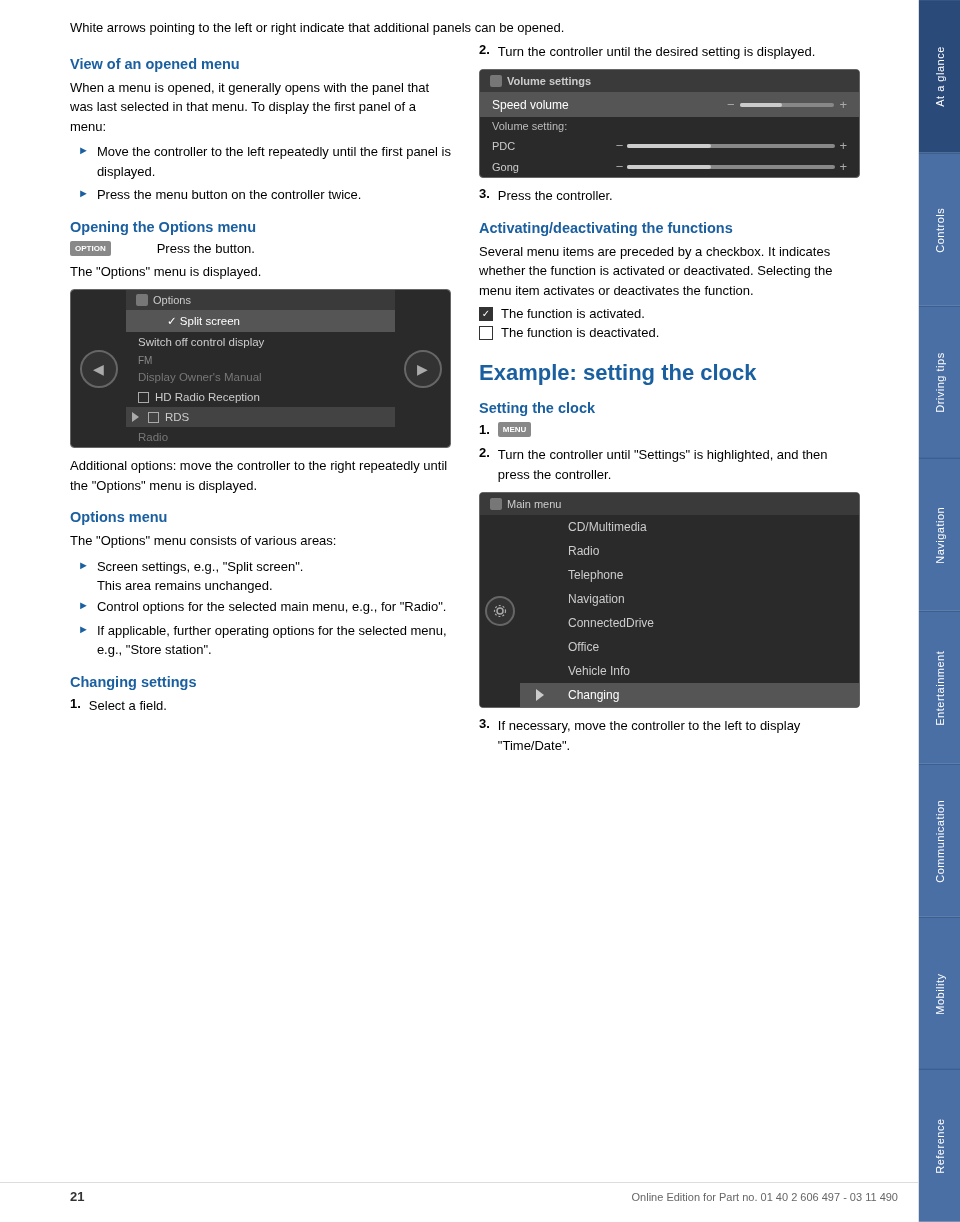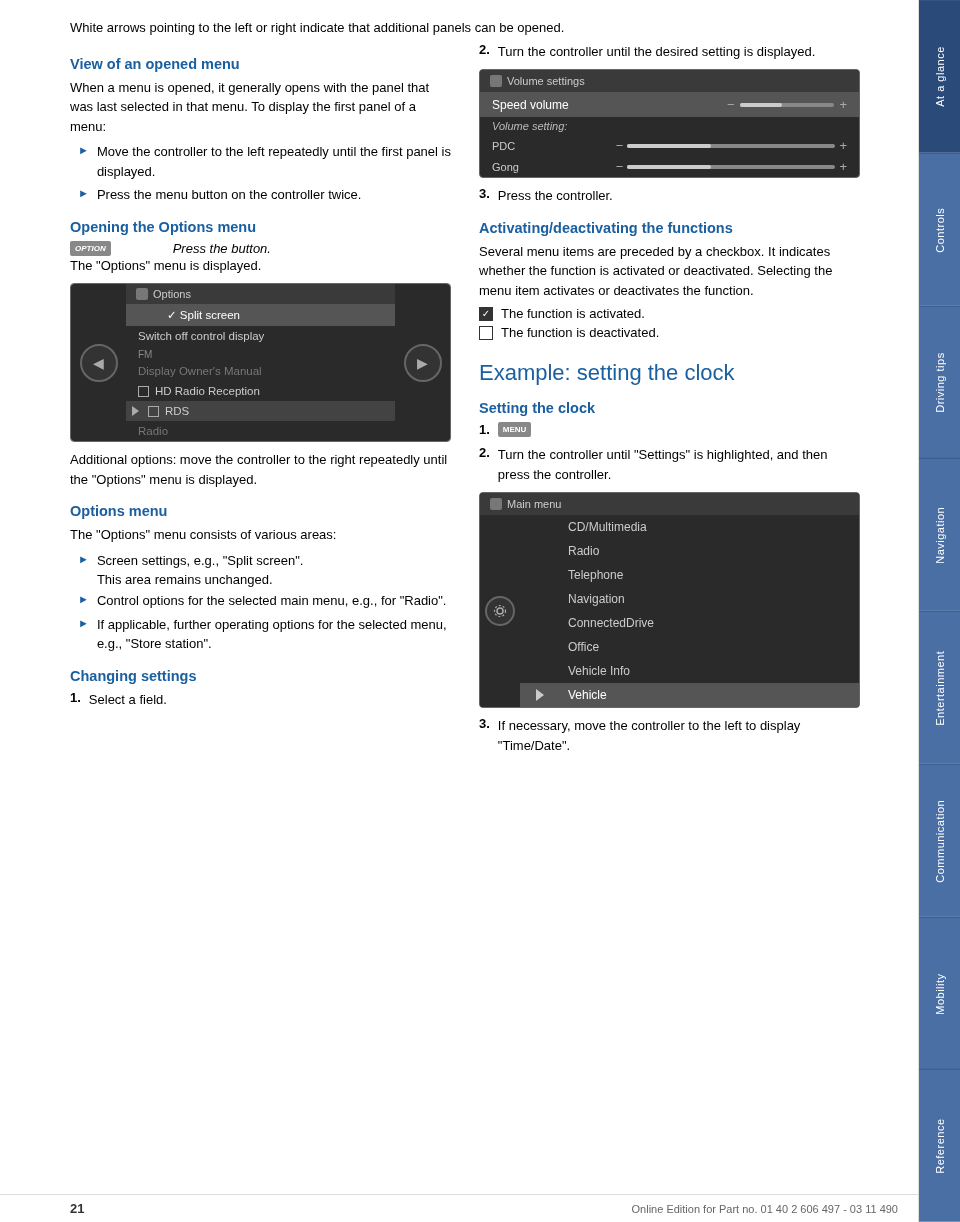--- a/index.html
+++ b/index.html
@@ -63,21 +63,21 @@
     h2.section-title {
       color: #1a5fa0;
       font-size: 14.5px;
       font-weight: bold;
       margin-bottom: 6px;
       margin-top: 14px;
     }
     h1.big-title {
       color: #1a5fa0;
       font-size: 22px;
-      font-weight: normal;
+      font-weight: bold;
       margin-top: 20px;
       margin-bottom: 6px;
     }
     p {
       font-size: 13px;
       line-height: 1.5;
       margin-bottom: 6px;
     }
     .bullet-item {
       display: flex;
@@ -126,20 +126,21 @@
       margin: 8px 0;
     }
     .vol-title {
       background: #3a3a3a;
       color: #ccc;
       font-size: 11px;
       padding: 5px 10px;
       display: flex;
       align-items: center;
       gap: 5px;
+      font-weight: bold;
     }
     .vol-selected-item {
       background: #555;
       color: #fff;
       padding: 5px 12px;
       font-size: 12px;
       display: flex;
       align-items: center;
       justify-content: space-between;
     }
@@ -159,21 +160,20 @@
     .slider-fill {
       height: 100%;
       background: #ccc;
       border-radius: 2px;
       width: 45%;
     }
     .vol-label {
       color: #bbb;
       font-size: 11px;
       padding: 3px 12px;
-      font-style: italic;
     }
     .vol-row {
       display: flex;
       align-items: center;
       padding: 3px 12px;
       gap: 8px;
       color: #ccc;
       font-size: 11px;
     }
     .vol-row .minus { color: #aaa; font-size: 13px; }
@@ -218,21 +218,21 @@
     }
     .check-empty {
       width: 14px;
       height: 14px;
       border: 1px solid #333;
       display: inline-block;
       flex-shrink: 0;
     }
     .bottom-bar {
       position: absolute;
-      bottom: 0;
+      bottom: 12px;
       left: 0;
       right: 42px;
       display: flex;
       justify-content: space-between;
       align-items: center;
       padding: 6px 20px 6px 70px;
       border-top: 1px solid #ddd;
       font-size: 11px;
       color: #666;
     }
@@ -393,21 +393,21 @@
       <div class="bullet-item">
         <span class="bullet-arrow">►</span>
         <span class="bullet-text">Move the controller to the left repeatedly until the first panel is displayed.</span>
       </div>
       <div class="bullet-item">
         <span class="bullet-arrow">►</span>
         <span class="bullet-text">Press the menu button on the controller twice.</span>
       </div>
 
       <h2 class="section-title">Opening the Options menu</h2>
-      <div style="display:flex;align-items:flex-start;gap:20px;font-style:italic;">
+      <div style="display:flex;align-items:flex-start;gap:4px;margin-bottom:6px;">
         <span class="option-button-img">OPTION</span>
         <span style="font-size:13px;padding-left:36px;">Press the button.</span>
       </div>
       <p>The "Options" menu is displayed.</p>
 
       <div class="options-screen-wrap">
         <div class="controller-left">
           <div class="ctrl-btn">
             <span>◀</span>
           </div>
@@ -567,21 +567,21 @@
             </div>
           </div>
           <div style="flex:1;">
             <div class="main-menu-item">CD/Multimedia</div>
             <div class="main-menu-item">Radio</div>
             <div class="main-menu-item">Telephone</div>
             <div class="main-menu-item">Navigation</div>
             <div class="main-menu-item">ConnectedDrive</div>
             <div class="main-menu-item">Office</div>
             <div class="main-menu-item">Vehicle Info</div>
-            <div class="main-menu-item highlighted">Vehicle</div>
+            <div class="main-menu-item highlighted">Changing</div>
           </div>
         </div>
       </div>
 
       <div class="numbered-item">
         <span class="num-label">3.</span>
         <span class="num-text">If necessary, move the controller to the left to display "Time/Date".</span>
       </div>
 
     </div>

